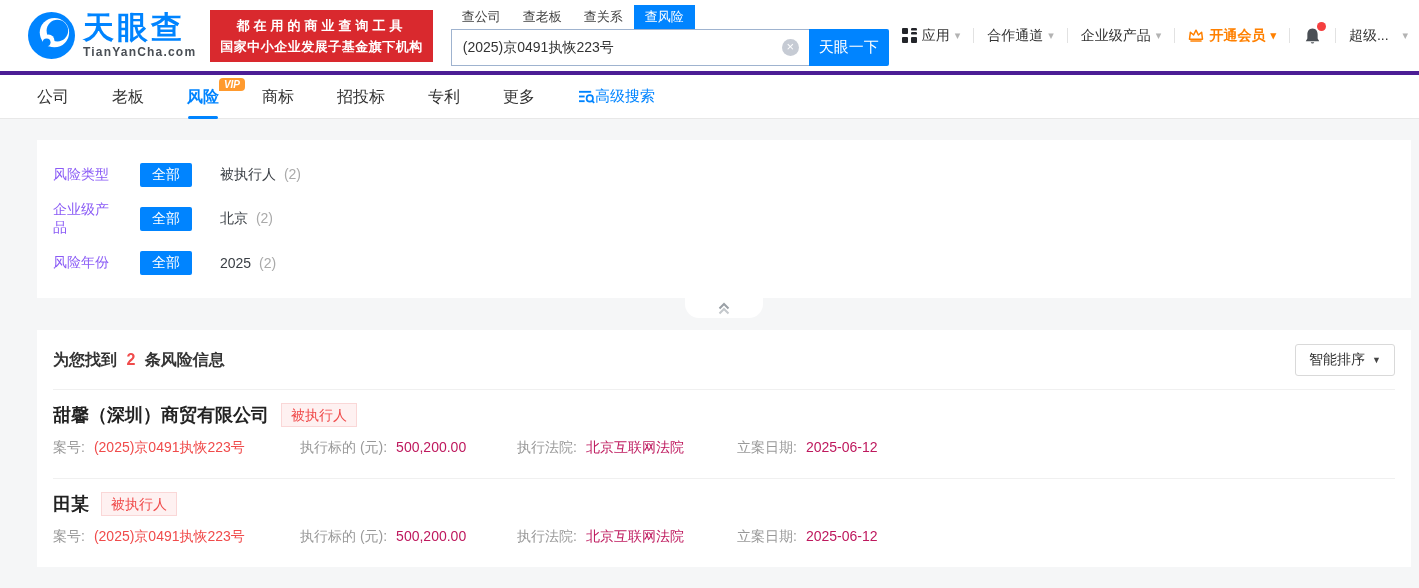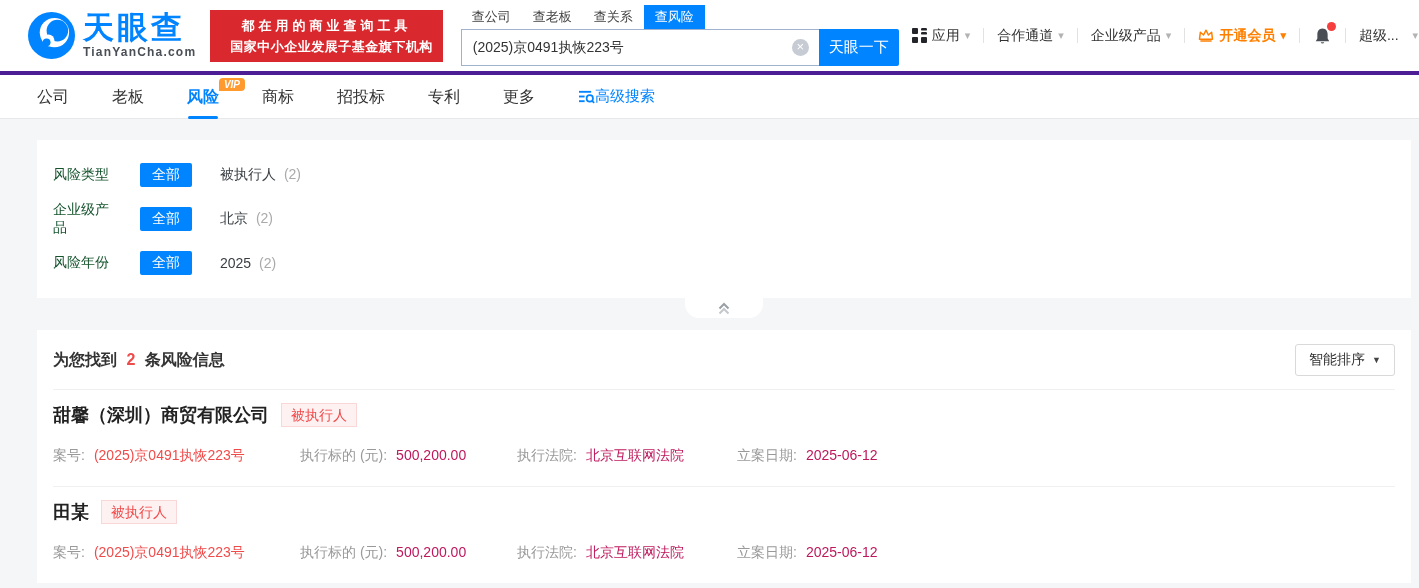--- a/index.html
+++ b/index.html
@@ -17,21 +17,21 @@
   .logo { display: flex; align-items: center; flex-shrink: 0; }
   .logo-icon svg { display: block; }
   .logo-text { margin-left: 8px; }
   .logo-title { color: #0084ff; font-size: 31px; font-weight: bold; letter-spacing: 3px; line-height: 1; }
   .logo-sub { color: #4a4f55; font-size: 12px; font-weight: bold; letter-spacing: 1.2px; margin-top: 2px; }
   .banner {
     margin-left: 14px; background: #d9292e; color: #fff; text-align: center;
     font-size: 13px; font-weight: bold; padding: 5px 10px; line-height: 21px; flex-shrink: 0;
   }
   .banner-line1 { letter-spacing: 4px; }
-  .banner-line2 { letter-spacing: 0.5px; margin-left: 10px; }
+  .banner-line2 { letter-spacing: 0.5px; }
   .search { margin-left: 18px; flex-shrink: 0; }
   .search-tabs { display: flex; font-size: 13px; color: #444; }
   .search-tab { padding: 3px 11px; cursor: pointer; }
   .search-tab.active { background: #0084ff; color: #fff; }
   .search-bar { display: flex; }
   .search-input-wrap { position: relative; }
   .search-input {
     width: 358px; height: 37px; border: 1px solid #9fb3cf; border-right: none;
     font-size: 14px; padding: 0 34px 0 11px; color: #333; outline: none;
     font-family: "Liberation Sans", sans-serif;
@@ -71,21 +71,21 @@
   }
   .vip-badge {
     position: absolute; top: 3px; right: -26px; background: #ff9a2e; color: #fff;
     font-size: 10px; font-style: italic; font-weight: bold; line-height: 13px;
     padding: 0 5px; border-radius: 4px 4px 4px 0;
   }
   .advanced { color: #0084ff; font-size: 15px; display: flex; align-items: center; gap: 0; cursor: pointer; }
   
   .filter-panel { background: #fff; margin: 21px 8px 0 37px; padding: 13px 16px; position: relative; }
   .filter-row { display: flex; align-items: center; height: 44px; }
-  .filter-label { color: #14532d; font-size: 14px; width: 64px; }
+  .filter-label { color: #8b5cf6; font-size: 14px; width: 64px; }
   .filter-all {
     background: #0084ff; color: #fff; font-size: 14px; padding: 3px 12px;
     border-radius: 2px; margin-left: 23px; cursor: pointer;
   }
   .filter-opt { margin-left: 28px; font-size: 14px; cursor: pointer; }
   .opt-name { color: #3a3f45; }
   .opt-count { color: #aaa; margin-left: 4px; }
   .collapse-tab {
     position: absolute; bottom: -20px; left: 50%; transform: translateX(-50%);
     width: 78px; height: 20px; background: #fff; border-radius: 0 0 14px 14px;
@@ -105,21 +105,21 @@
   }
   .sort-caret { font-size: 9px; color: #444; }
   .hdivider { border-top: 1px solid #f0f0f0; margin: 0 16px; }
   .result-item { padding: 13px 16px 21px; }
   .result-title-row { display: flex; align-items: center; }
   .result-title { font-size: 18px; font-weight: bold; color: #222; cursor: pointer; }
   .risk-badge {
     margin-left: 12px; color: #f04b4b; background: #fef1f1; border: 1px solid #fad7d7;
     font-size: 14px; padding: 2px 9px; line-height: 18px;
   }
-  .fields { display: flex; margin-top: 20px; font-size: 14px; align-items: flex-start; }
+  .fields { display: flex; margin-top: 12px; font-size: 14px; align-items: flex-start; }
   .field { display: flex; }
   .field .lbl { color: #999; }
   .field .val { color: #be185d; margin-left: 9px; }
   .field .val.red { color: #f04b4b; cursor: pointer; }
   .field.f0 { width: 247px; }
   .field.f1 { width: 217px; }
   .field.f2 { width: 220px; }
 </style>
 </head>
 <body>

